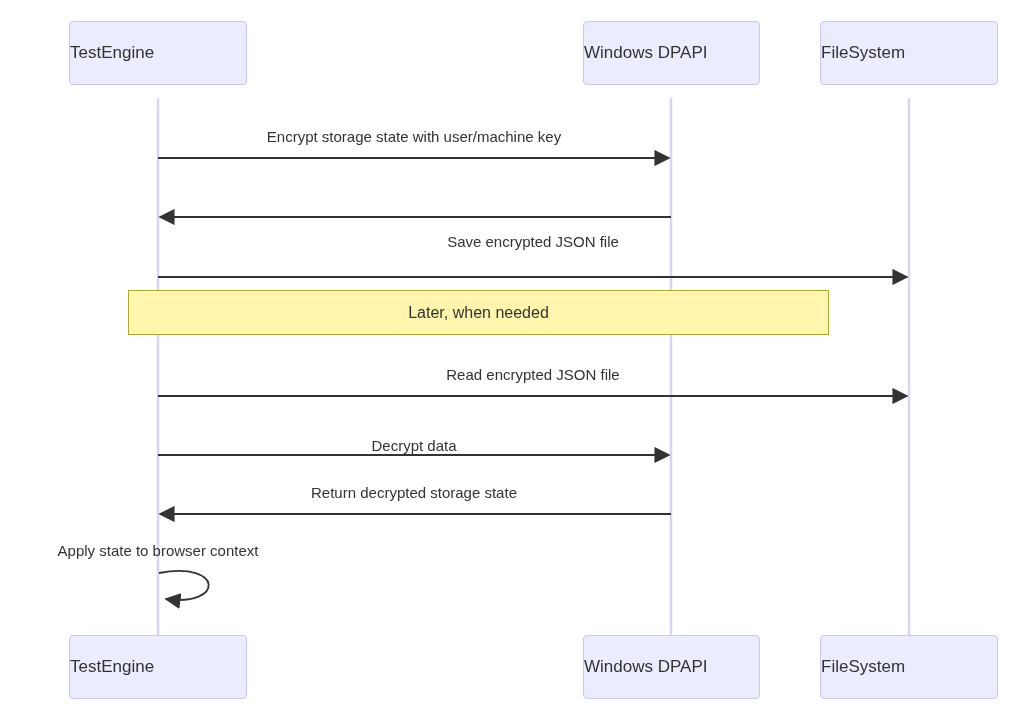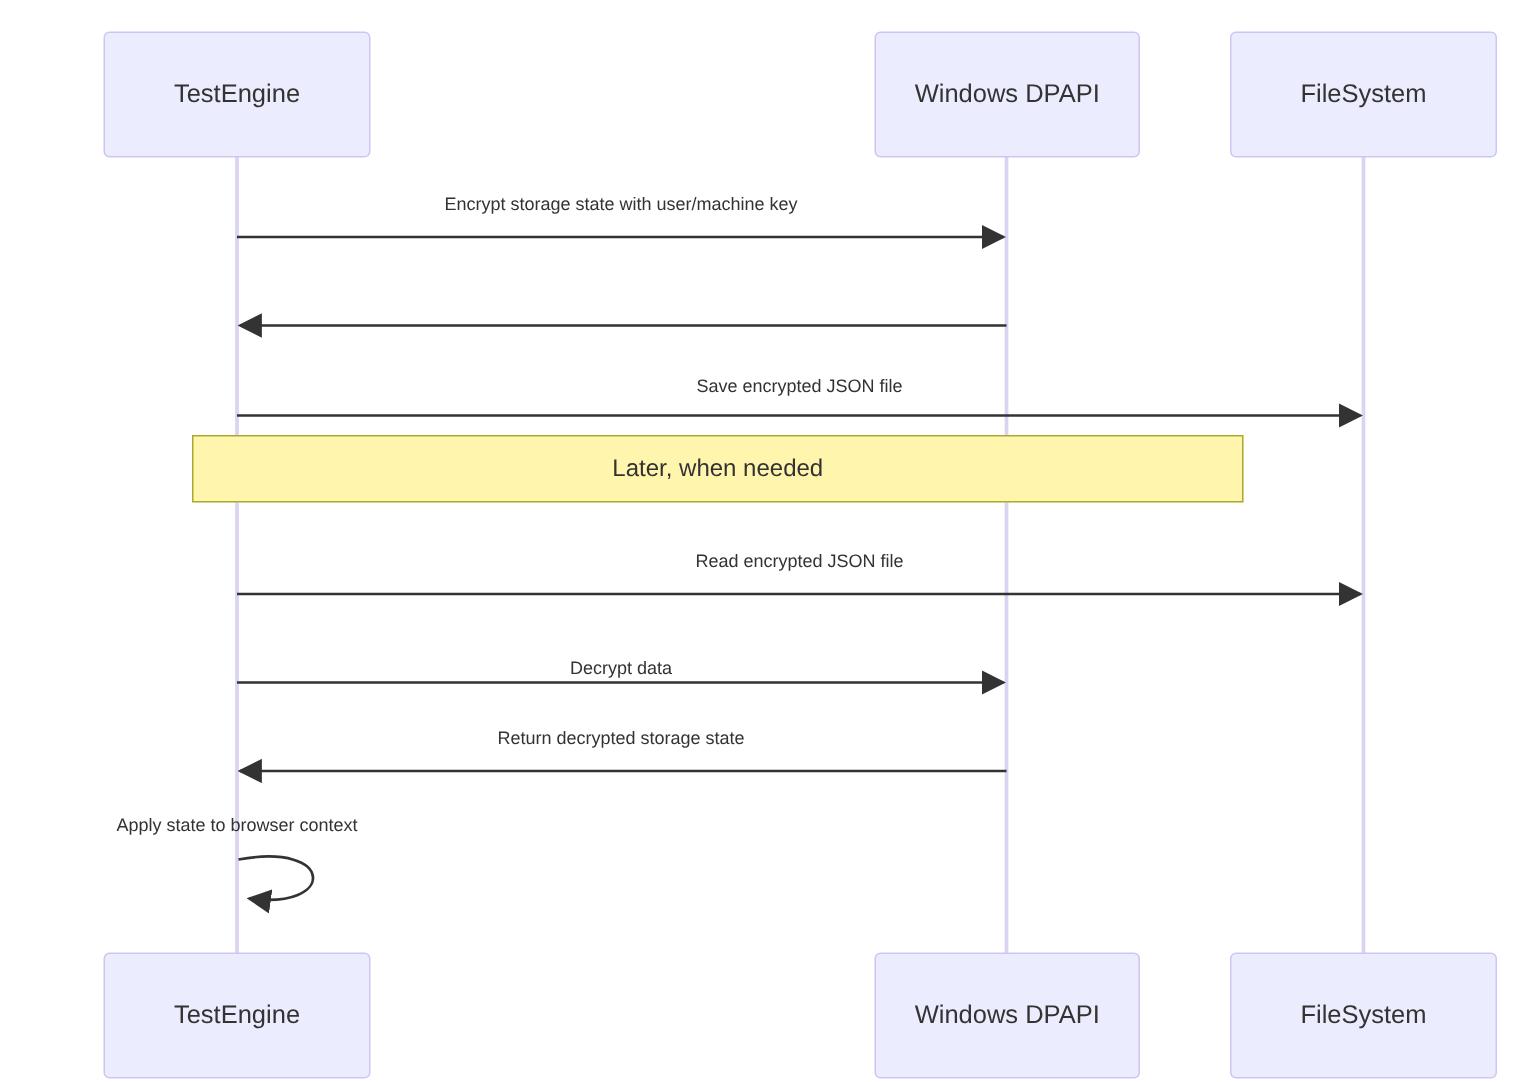--- a/index.html
+++ b/index.html
@@ -38,36 +38,35 @@
     stroke-width:1.8;
     fill:none;
   }
   .arrowhead{
     fill:var(--line);
     stroke:none;
   }
   .actor{
     position:absolute;
     width:178px;
-    height:84px;
+    height:64px;
     background:var(--actor-fill);
     border:1px solid var(--actor-border);
     border-radius:4px;
     display:flex;
     align-items:center;
-    justify-content:center;
     font-size:17px;
     color:var(--text);
     box-sizing:border-box;
   }
   .msg{
     position:absolute;
     transform:translateX(-50%);
     white-space:nowrap;
-    font-size:12px;
+    font-size:15px;
     color:var(--text);
     line-height:19px;
   }
   .note{
     position:absolute;
     left:128px;
     top:290px;
     width:701px;
     height:45px;
     background:var(--note-fill);
@@ -119,21 +118,21 @@
     <span>TestEngine</span>
   </div>
   <div class="actor" style="left:583px;top:635px;width:177px;">
     <span>Windows DPAPI</span>
   </div>
   <div class="actor" style="left:820px;top:635px;">
     <span>FileSystem</span>
   </div>
 
   <div class="msg" style="left:414px;top:127px;">Encrypt storage state with user/machine key</div>
-  <div class="msg" style="left:533px;top:248px;">Save encrypted JSON file</div>
+  <div class="msg" style="left:533px;top:232px;">Save encrypted JSON file</div>
   <div class="msg" style="left:533px;top:365px;">Read encrypted JSON file</div>
   <div class="msg" style="left:414px;top:436px;">Decrypt data</div>
   <div class="msg" style="left:158px;top:541px;">Apply state to browser context</div>
   <div class="msg" style="left:414px;top:483px;">Return decrypted storage state</div>
 
   <div class="note">
     <span>Later, when needed</span>
   </div>
 
 </div>

